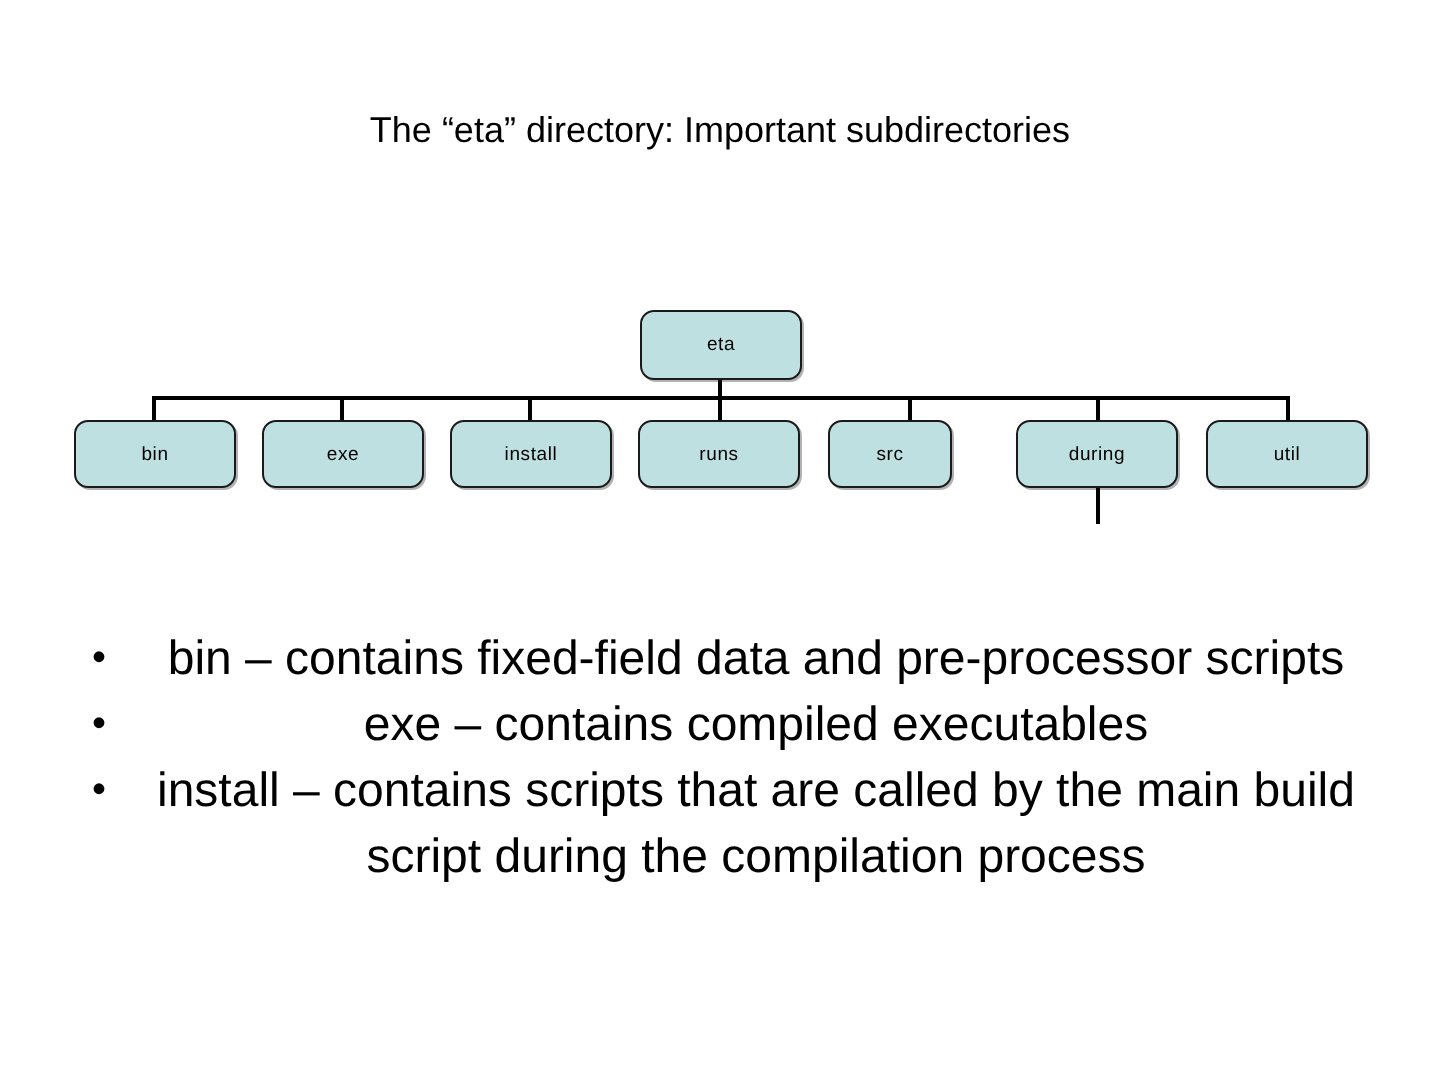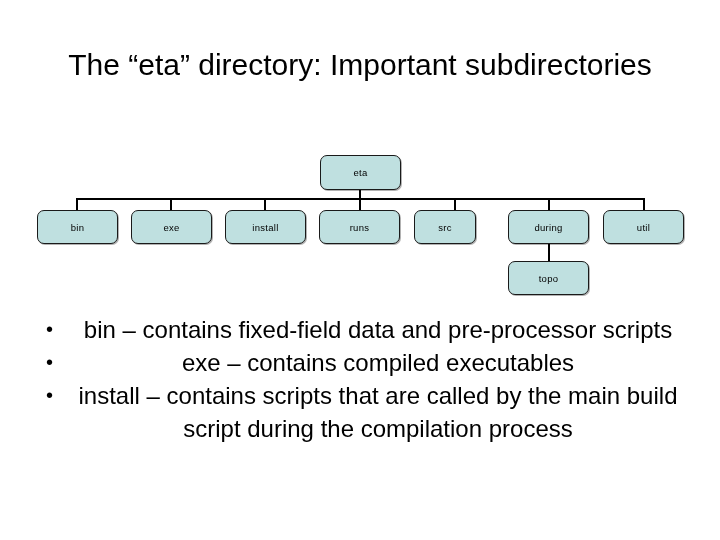--- a/index.html
+++ b/index.html
@@ -16,21 +16,21 @@
     color: #000000;
   }
 
   
   #slide-title {
     position: absolute;
     left: 0;
     top: 48px;
     width: 720px;
     text-align: center;
-    font-size: 30px;
+    font-size: 18px;
     line-height: 34px;
     font-weight: 400;
     color: #000000;
     white-space: nowrap;
   }
 
   
   #org-chart {
     position: absolute;
     left: 0;
@@ -151,23 +151,20 @@
   <div class="node-box" id="node-src">
     <span class="node-label">src</span>
   </div>
   <div class="node-box" id="node-static">
     <span class="node-label">during</span>
   </div>
   <div class="node-box" id="node-util">
     <span class="node-label">util</span>
   </div>
 
-  <div class="node-box" id="node-topo">
-    <span class="node-label">topo</span>
-  </div>
 
 </div>
 
 <ul id="bullet-list">
   <li>bin – contains fixed-field data and pre-processor scripts</li>
   <li>exe – contains compiled executables</li>
   <li>install – contains scripts that are called by the main build script during the compilation process</li>
 </ul>
 
 </body></html>

